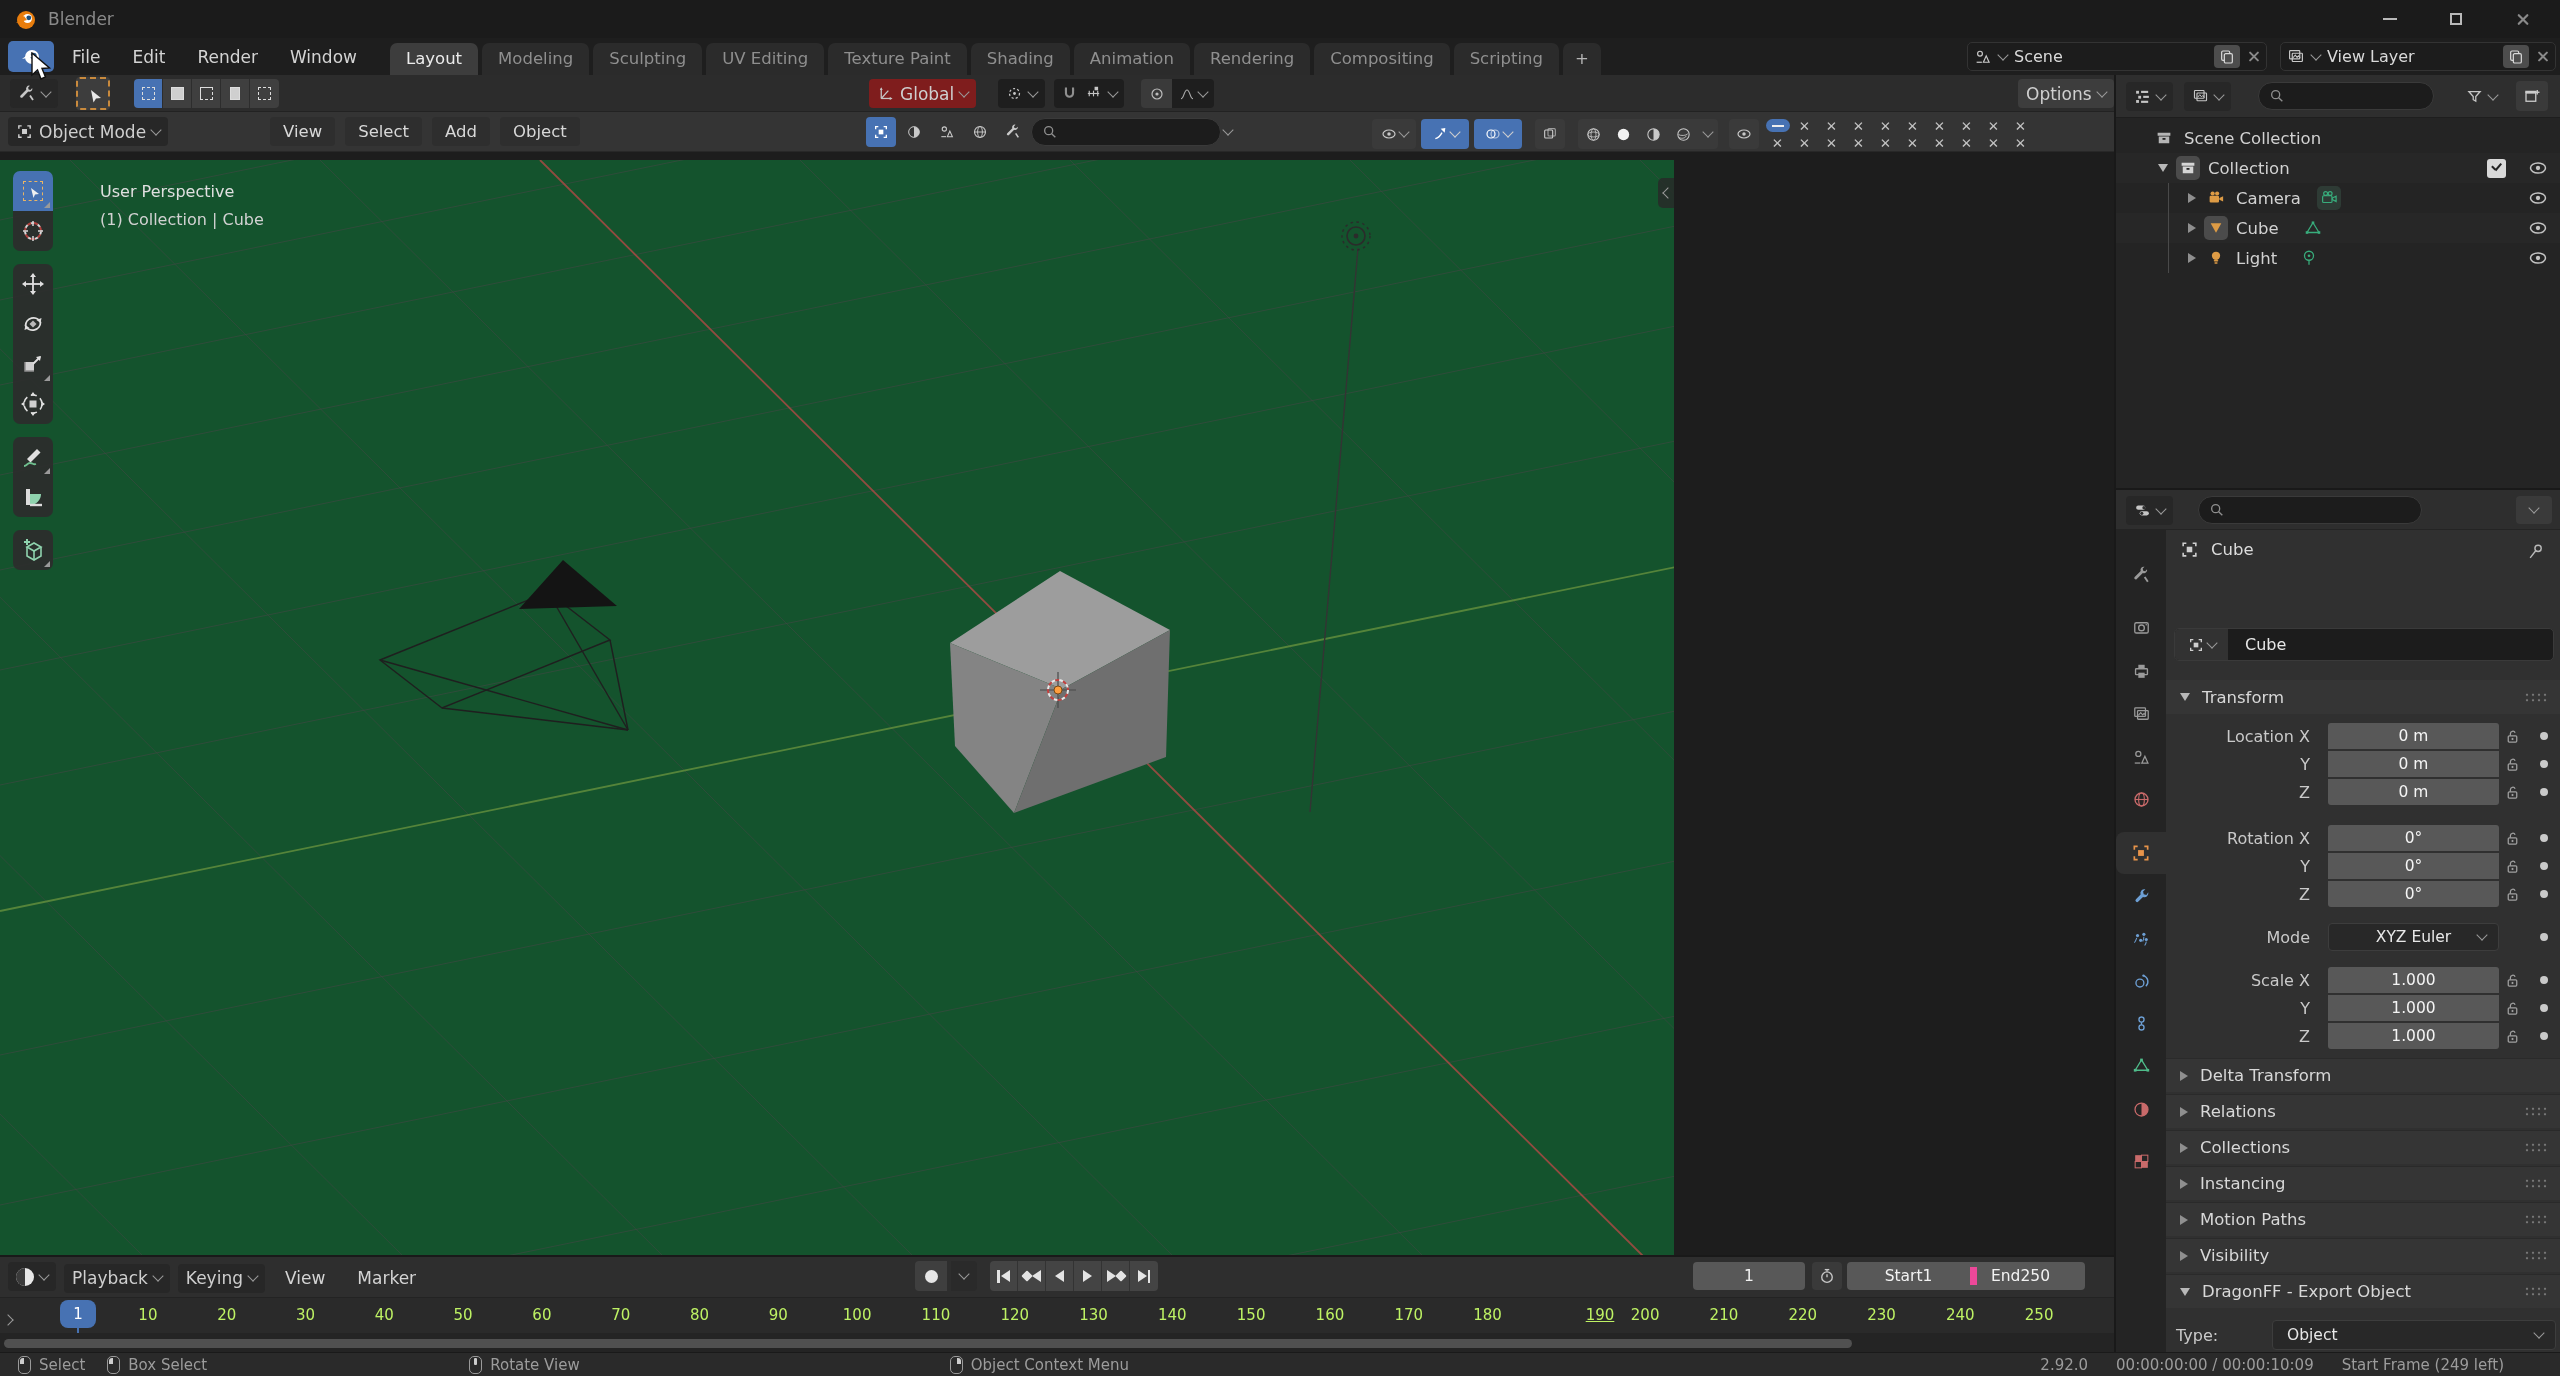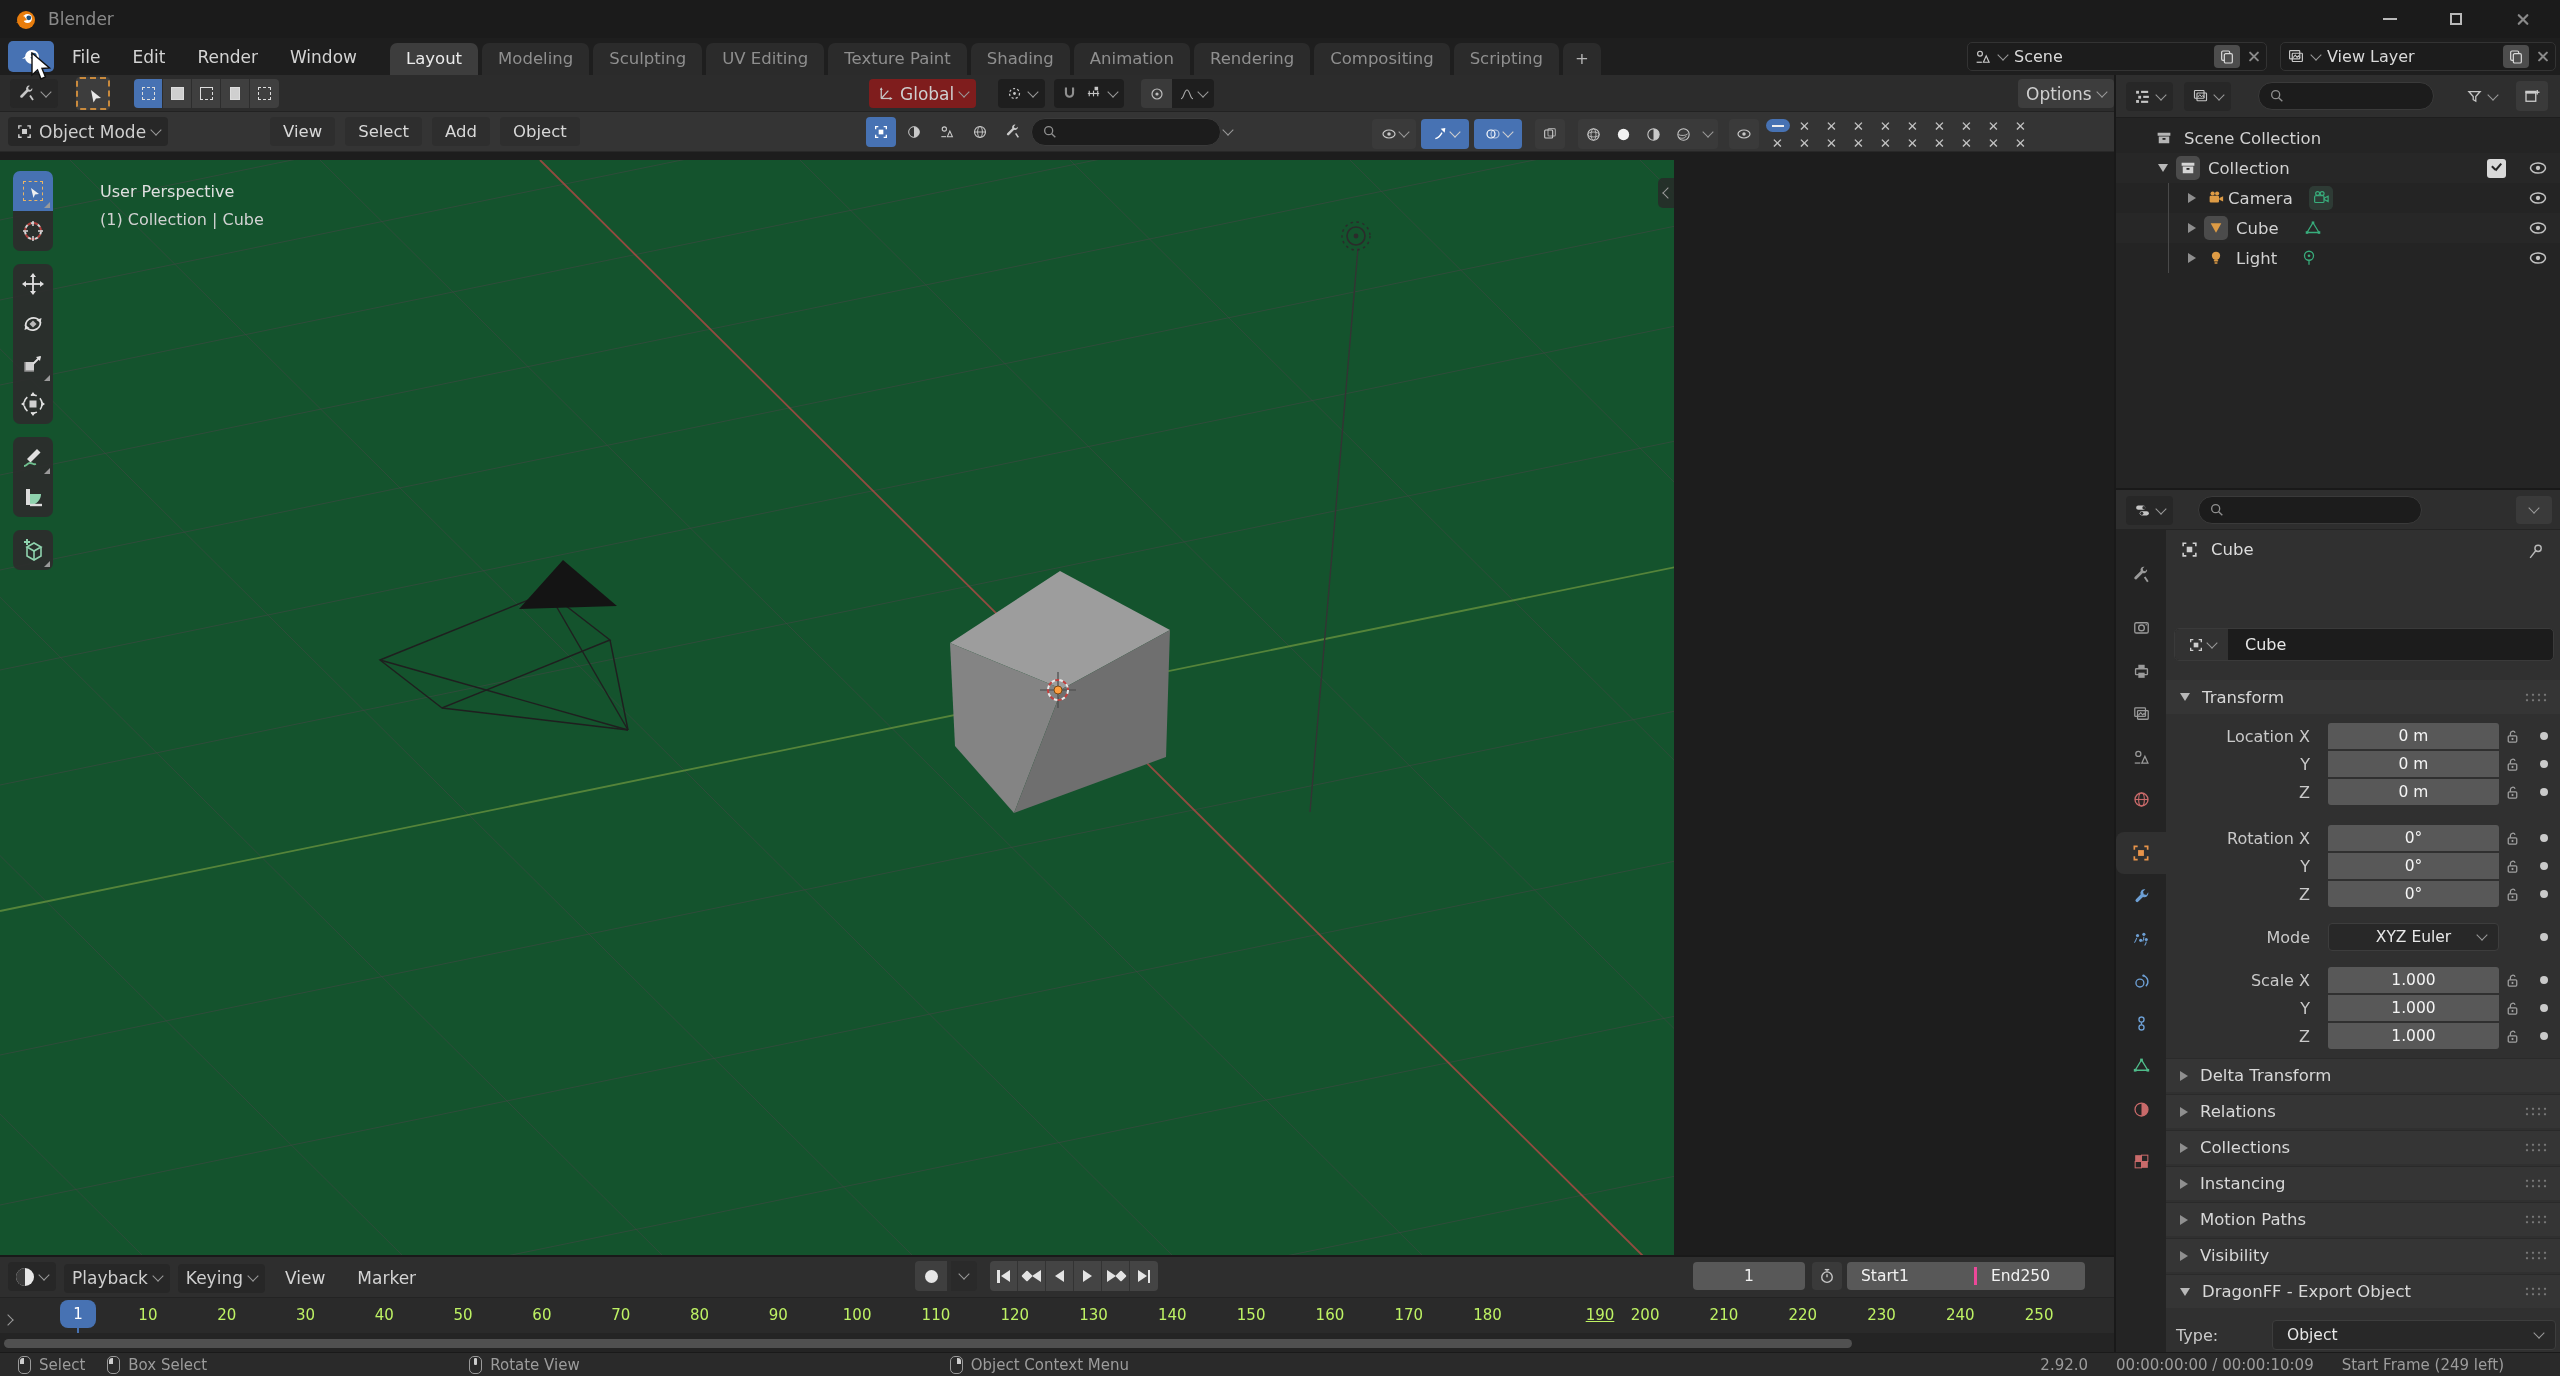--- a/index.html
+++ b/index.html
@@ -893,21 +893,21 @@
     </div>
     <div class="tfield" style="left:1693px;top:5px;width:112px;justify-content:center">
         <span>1</span>
       </div>
     <span style="position:absolute;left:1812px;top:5px;width:30px;height:28px;background:#3a3a3a;border-radius:4px;display:flex;align-items:center;justify-content:center">
         <svg class="ic" style="width:18px;height:18px;color:#c9c9c9">
           <use href="#s-clock"></use>
         </svg>
       </span>
     <div class="tfield" style="left:1847px;top:5px;width:238px">
-      <span style="flex:1;display:flex;justify-content:flex-start;padding:0 14px;border-right:3px solid #ec4899">
+      <span style="flex:1;display:flex;justify-content:center;padding:0 14px;border-right:7px solid #ec4899">
           <span>Start</span>
           <span>1</span>
         </span>
       <span style="flex:0 0 108px;display:flex;padding:0 14px">
           <span>End</span>
           <span>250</span>
         </span>
     </div>
     <div id="ruler">
       <div id="ruler-nums">
@@ -1006,21 +1006,21 @@
         </svg>
     </div>
     <div class="orow" style="top:108px">
       <span style="width:72px"></span>
       <span class="tri-r"></span>
       <span class="oicon" style="margin-left:8px;color:#dd9b45">
           <svg class="ic" style="width:18px;height:18px">
             <use href="#s-cam"></use>
           </svg>
         </span>
-      <span style="margin-left:0">Camera</span>
+      <span style="margin-left:8px">Camera</span>
       <span class="oicon rbox g" style="margin-left:16px;color:#38ad7c">
           <svg class="ic" style="width:18px;height:18px">
             <use href="#s-cam-o"></use>
           </svg>
         </span>
       <svg class="ic" style="position:absolute;right:14px;width:20px;height:20px;color:#c4c4c4">
           <use href="#s-eye"></use>
         </svg>
     </div>
     <div class="orow alt" style="top:138px">

